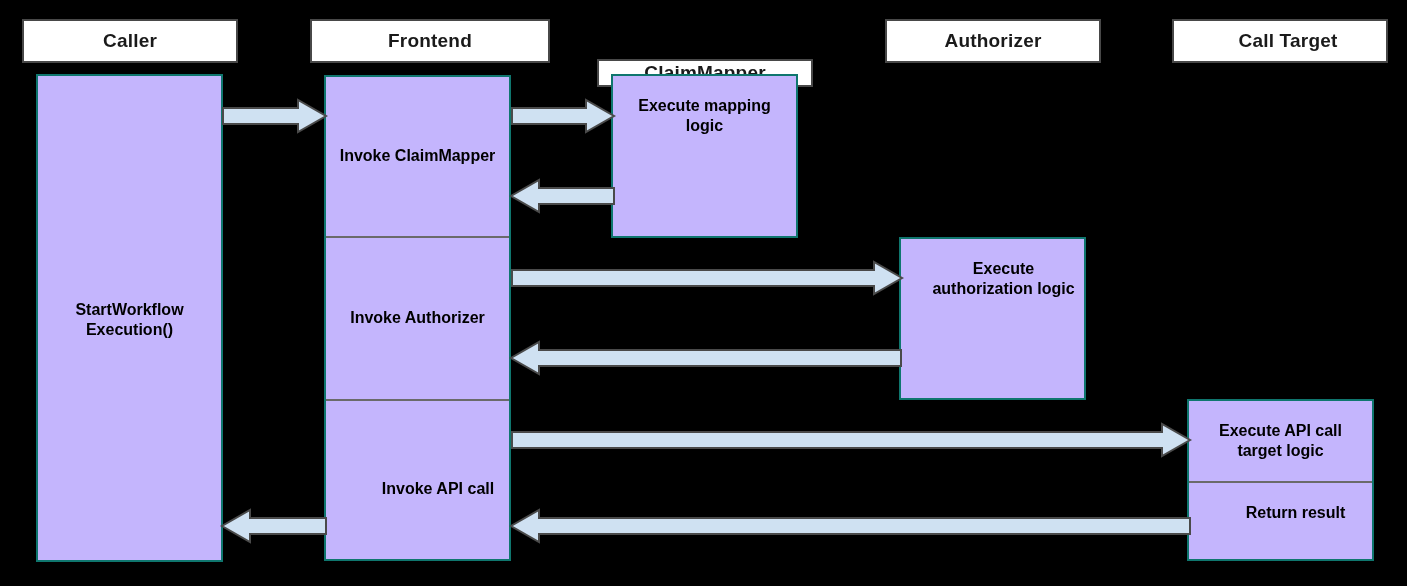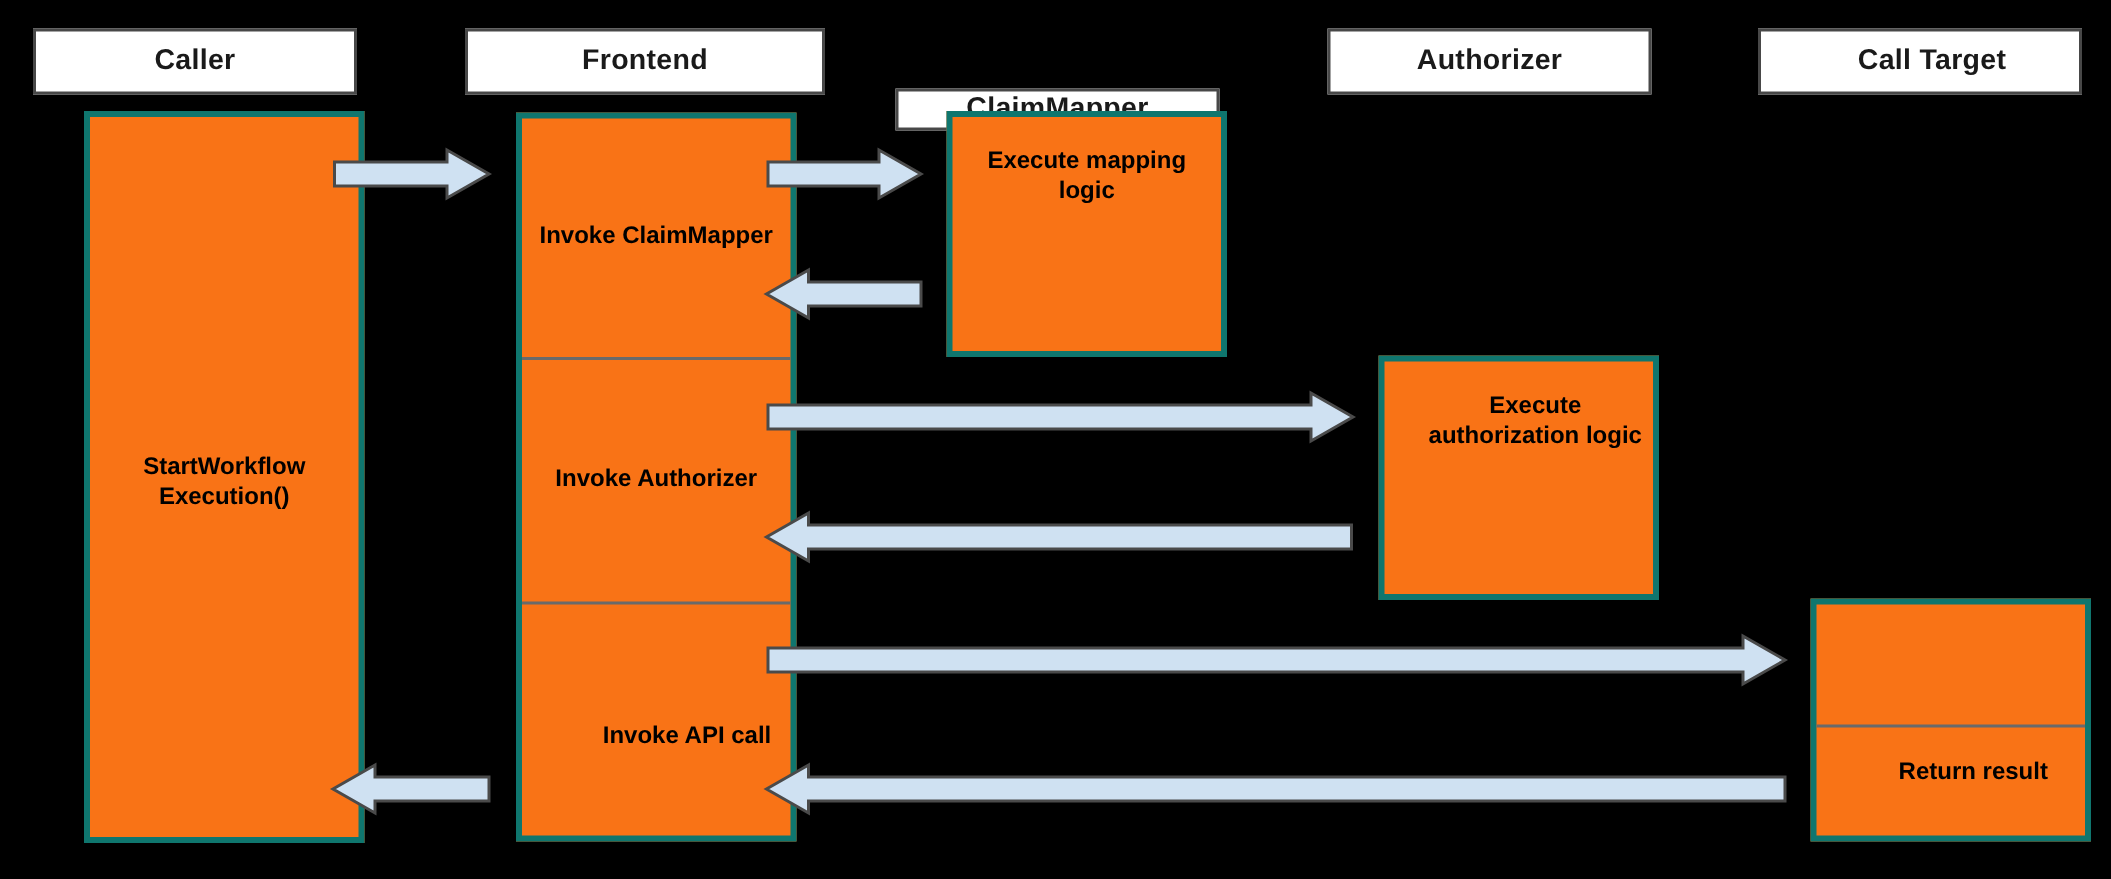--- a/index.html
+++ b/index.html
@@ -28,23 +28,22 @@
     color: #1a1a1a;
     font-size: 19px;
     font-weight: 700;
     letter-spacing: 0.2px;
   }
 
   
   .activation {
     position: absolute;
     box-sizing: border-box;
-    background: #f97316;
-    border: 4px solid #0f766e;
-    margin-left: 20px;
+    background: #c4b5fd;
+    border: 2px solid #0f766e;
   }
   .segment {
     position: absolute;
     box-sizing: border-box;
     left: 0;
     right: 0;
     display: flex;
     align-items: center;
     justify-content: center;
     text-align: center;
@@ -120,20 +119,23 @@
     </div>
   </div>
 
   <div class="activation" style="left:899px; top:237px; width:187px; height:163px;">
     <div class="segment" style="top:0px; height:80px;padding-left:28px;">
       <span>Execute authorization logic</span>
     </div>
   </div>
 
   <div class="activation" style="left:1187px; top:399px; width:187px; height:162px;">
+    <div class="segment" style="top:0px; height:80px;">
+      <span>Execute API call target logic</span>
+    </div>
     <div class="segment divider-top" style="top:80px; height:62px;padding-left:36px;">
       <span>Return result</span>
     </div>
   </div>
 
   <svg class="arrow" style="left:222px; top:99px; width:105px; height:34px;" viewBox="0 0 105 34">
     <polygon points="1,9 76,9 76,1 104,17 76,33 76,25 1,25"></polygon>
   </svg>
 
   <svg class="arrow" style="left:511px; top:99px; width:104px; height:34px;" viewBox="0 0 104 34">

